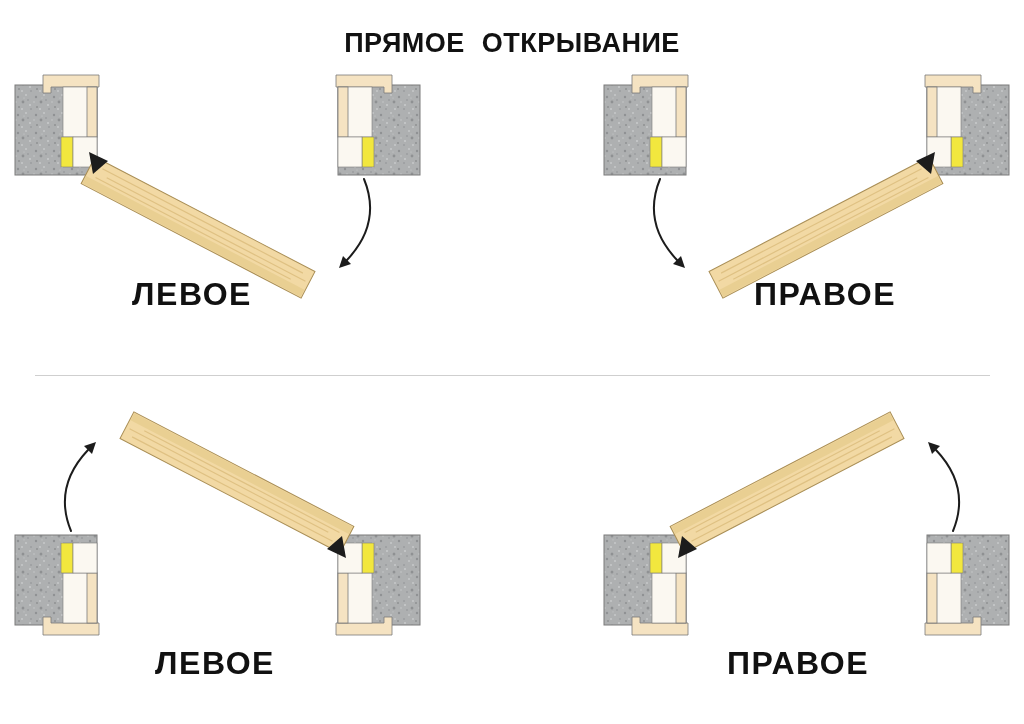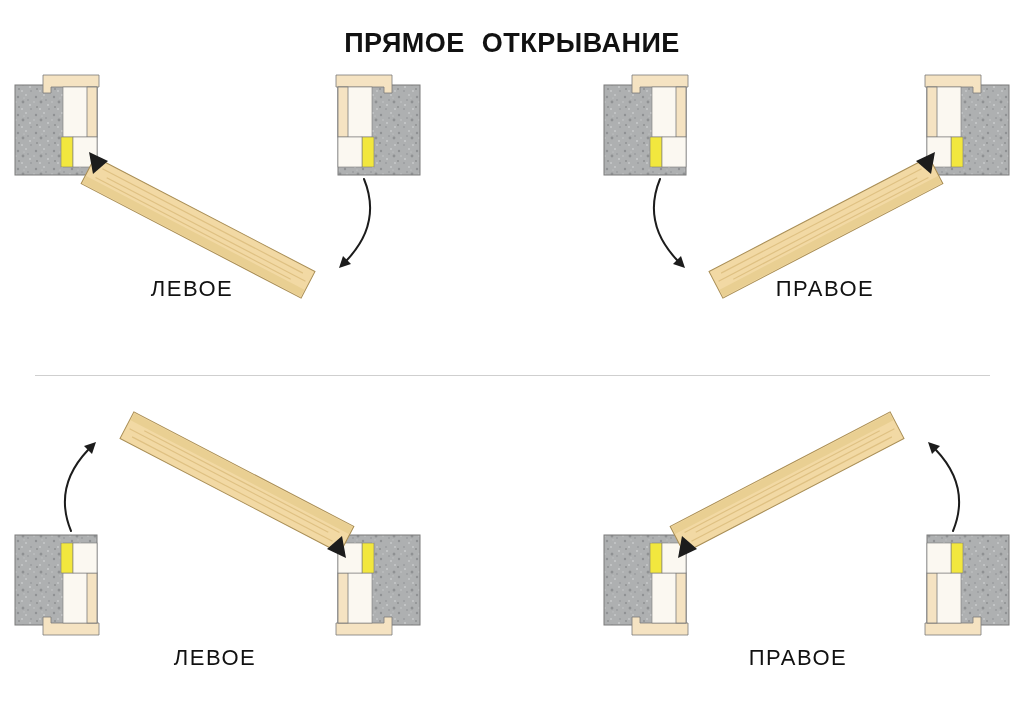--- a/index.html
+++ b/index.html
@@ -11,21 +11,21 @@
     color:var(--text,#111111);
   }
   .diagram-layer{position:absolute;left:0;top:0;width:1024px;height:724px}
   .section-title{
     position:absolute;left:0;width:100%;text-align:center;
     font-size:27px;font-weight:700;letter-spacing:.5px;word-spacing:9px;
     color:var(--text,#111111);white-space:nowrap;
   }
   .side-label{
     position:absolute;transform:translateX(-50%);
-    font-size:22px;font-weight:400;letter-spacing:1.5px;
+    font-size:32px;font-weight:700;letter-spacing:1.5px;
     color:var(--text,#111111);white-space:nowrap;
   }
   .divider{
     position:absolute;left:35px;top:375px;width:955px;height:1px;
     background:var(--divider,#cfcfcf);
   }
   
   .sp-bg{fill:var(--wall,#aeb0b1)}
   .sp-d{fill:var(--wall-speckle-dark,#8f9193)}
   .sp-l{fill:var(--wall-speckle-light,#c9cbcc)}

